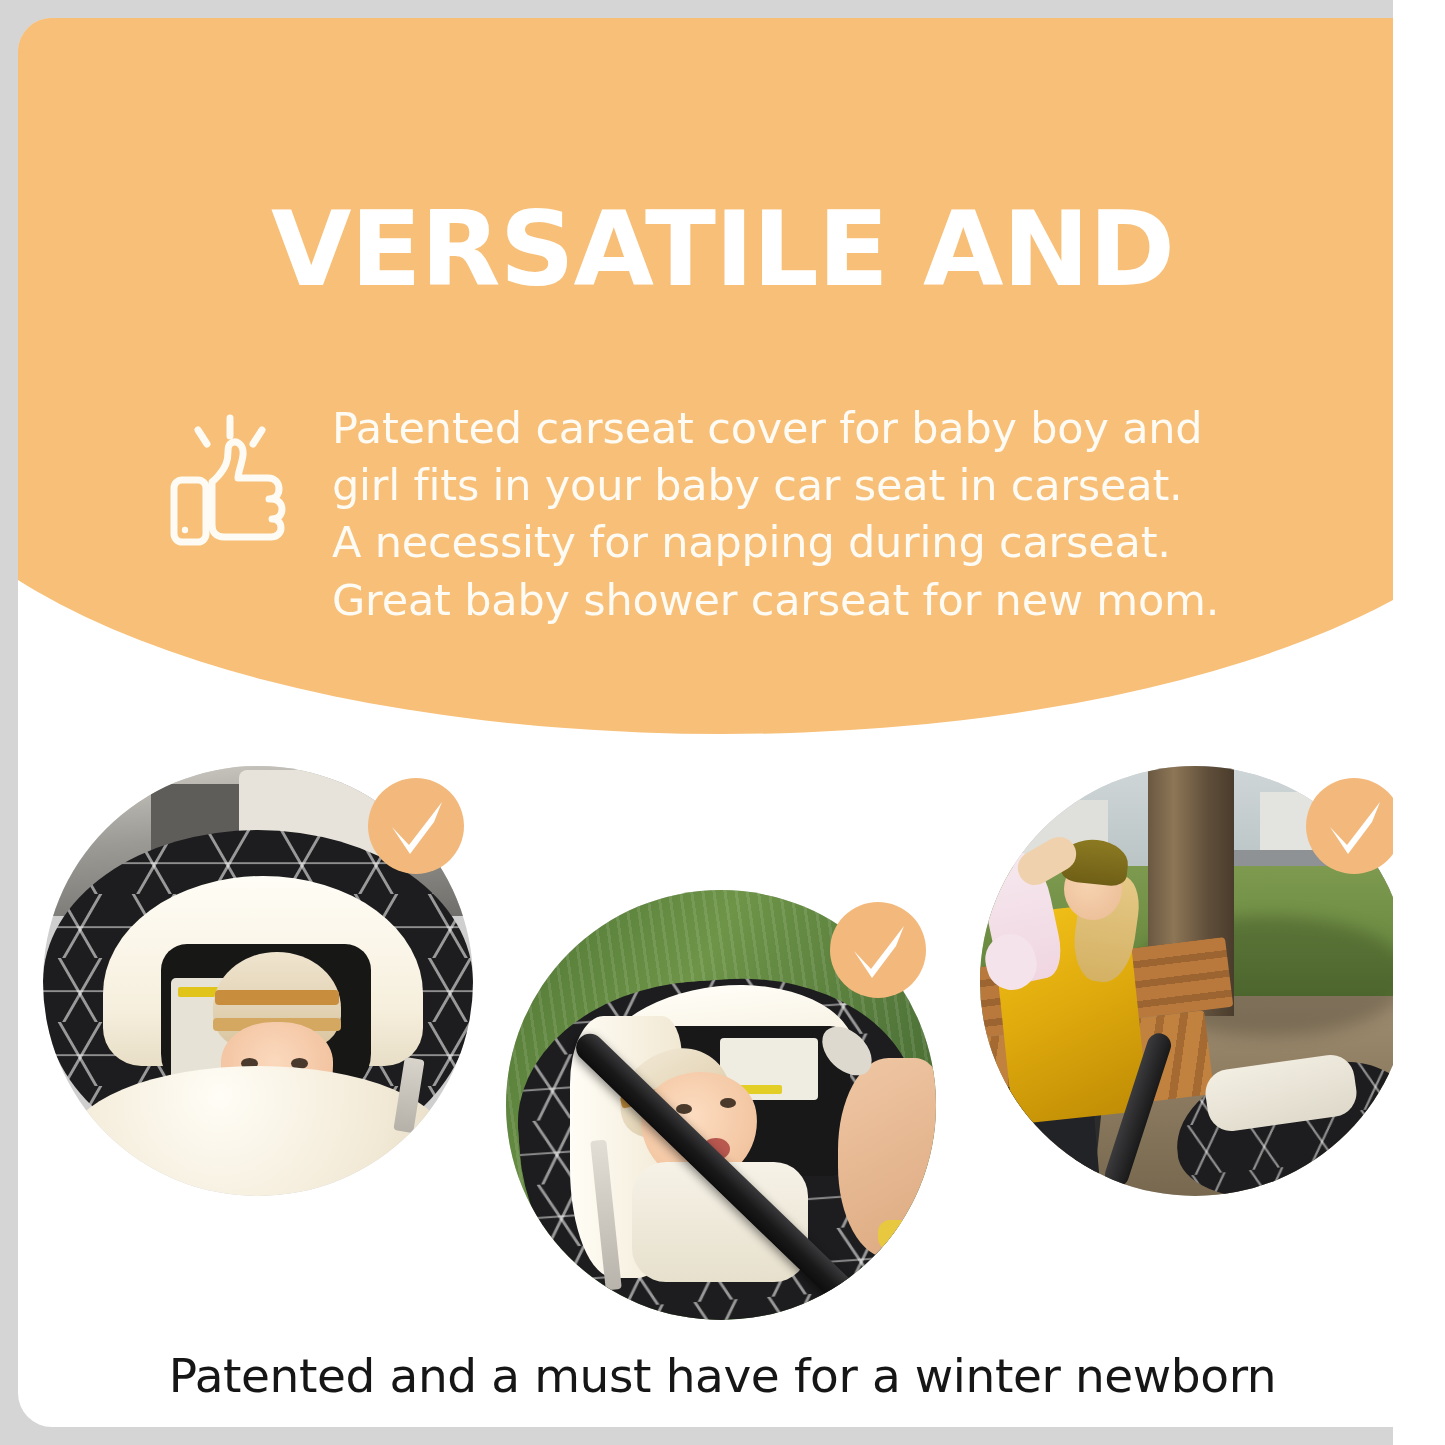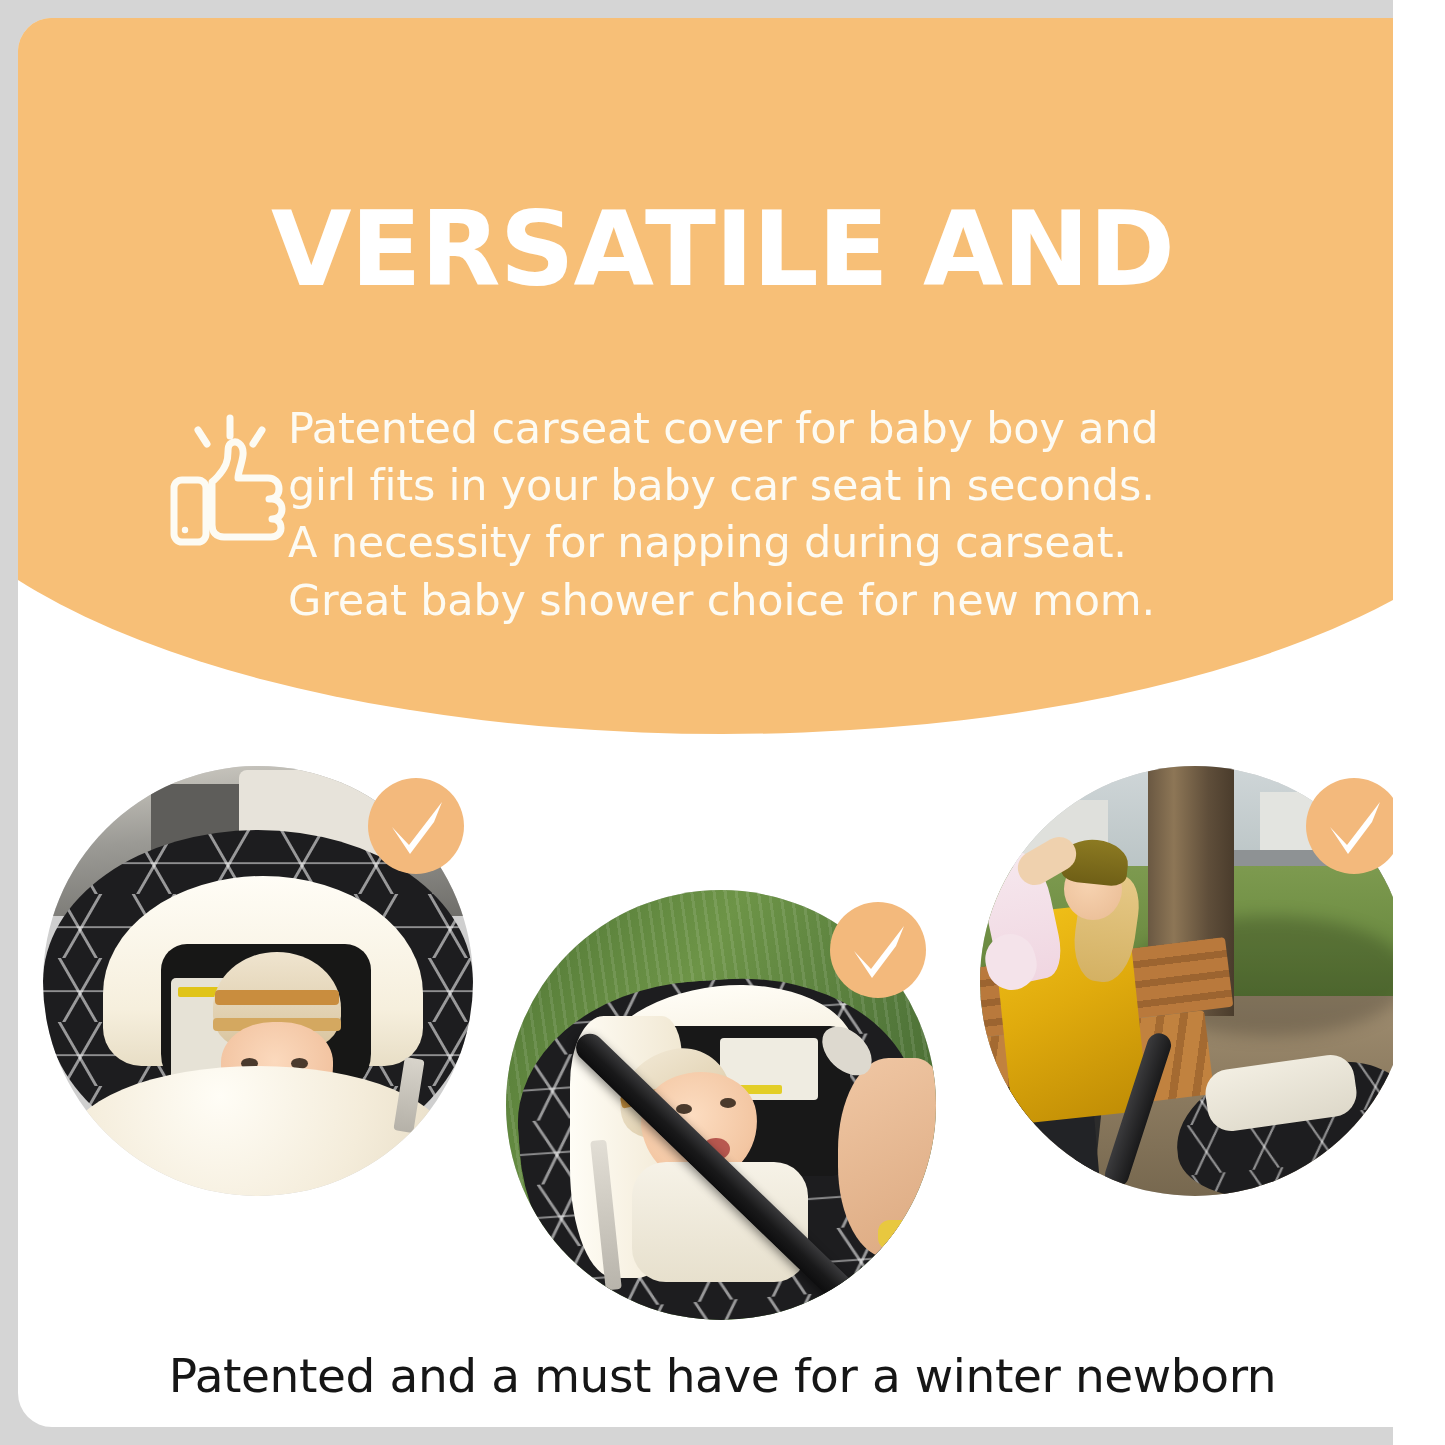--- a/index.html
+++ b/index.html
@@ -81,20 +81,21 @@
   .headline .l2 { display: block; }
 
   
   .feature {
     position: absolute;
     left: 150px;
     top: 382px;
     width: 1160px;
     display: flex;
     align-items: flex-start;
+    gap: 44px;
     z-index: 4;
   }
   .thumb-icon {
     flex: 0 0 auto;
     width: 120px;
     height: 140px;
     margin-top: 12px;
   }
   .thumb-icon svg { display: block; width: 120px; height: 140px; }
 
@@ -485,23 +486,23 @@
                    L104 87 C110 87 114 92 114 97 C114 103 110 107 104 107
                    L104 107 C110 107 113 111 113 116 C113 121 109 125 103 125
                    L56 125 C48 125 44 120 44 113 Z"></path>
 
           <rect x="6" y="68" width="32" height="62" rx="8"></rect>
           <circle cx="17" cy="118" r="3.2" fill="#fdfbf3" stroke="none"></circle>
         </svg>
       </div>
       <div class="feature-text">
         <span>Patented carseat cover for baby boy and</span>
-        <span>girl fits in your baby car seat in seconds.</span>
+        <span>girl fits in your baby car seat in carseat.</span>
         <span>A necessity for napping during carseat.</span>
-        <span>Great baby shower choice for new mom.</span>
+        <span>Great baby shower carseat for new mom.</span>
       </div>
     </div>
 
     <div class="photos">
 
       <div class="photo photo-1">
         <div class="scene">
           <div class="s1-car"></div>
           <div class="s1-carpart"></div>
           <div class="s1-carpart2"></div>

